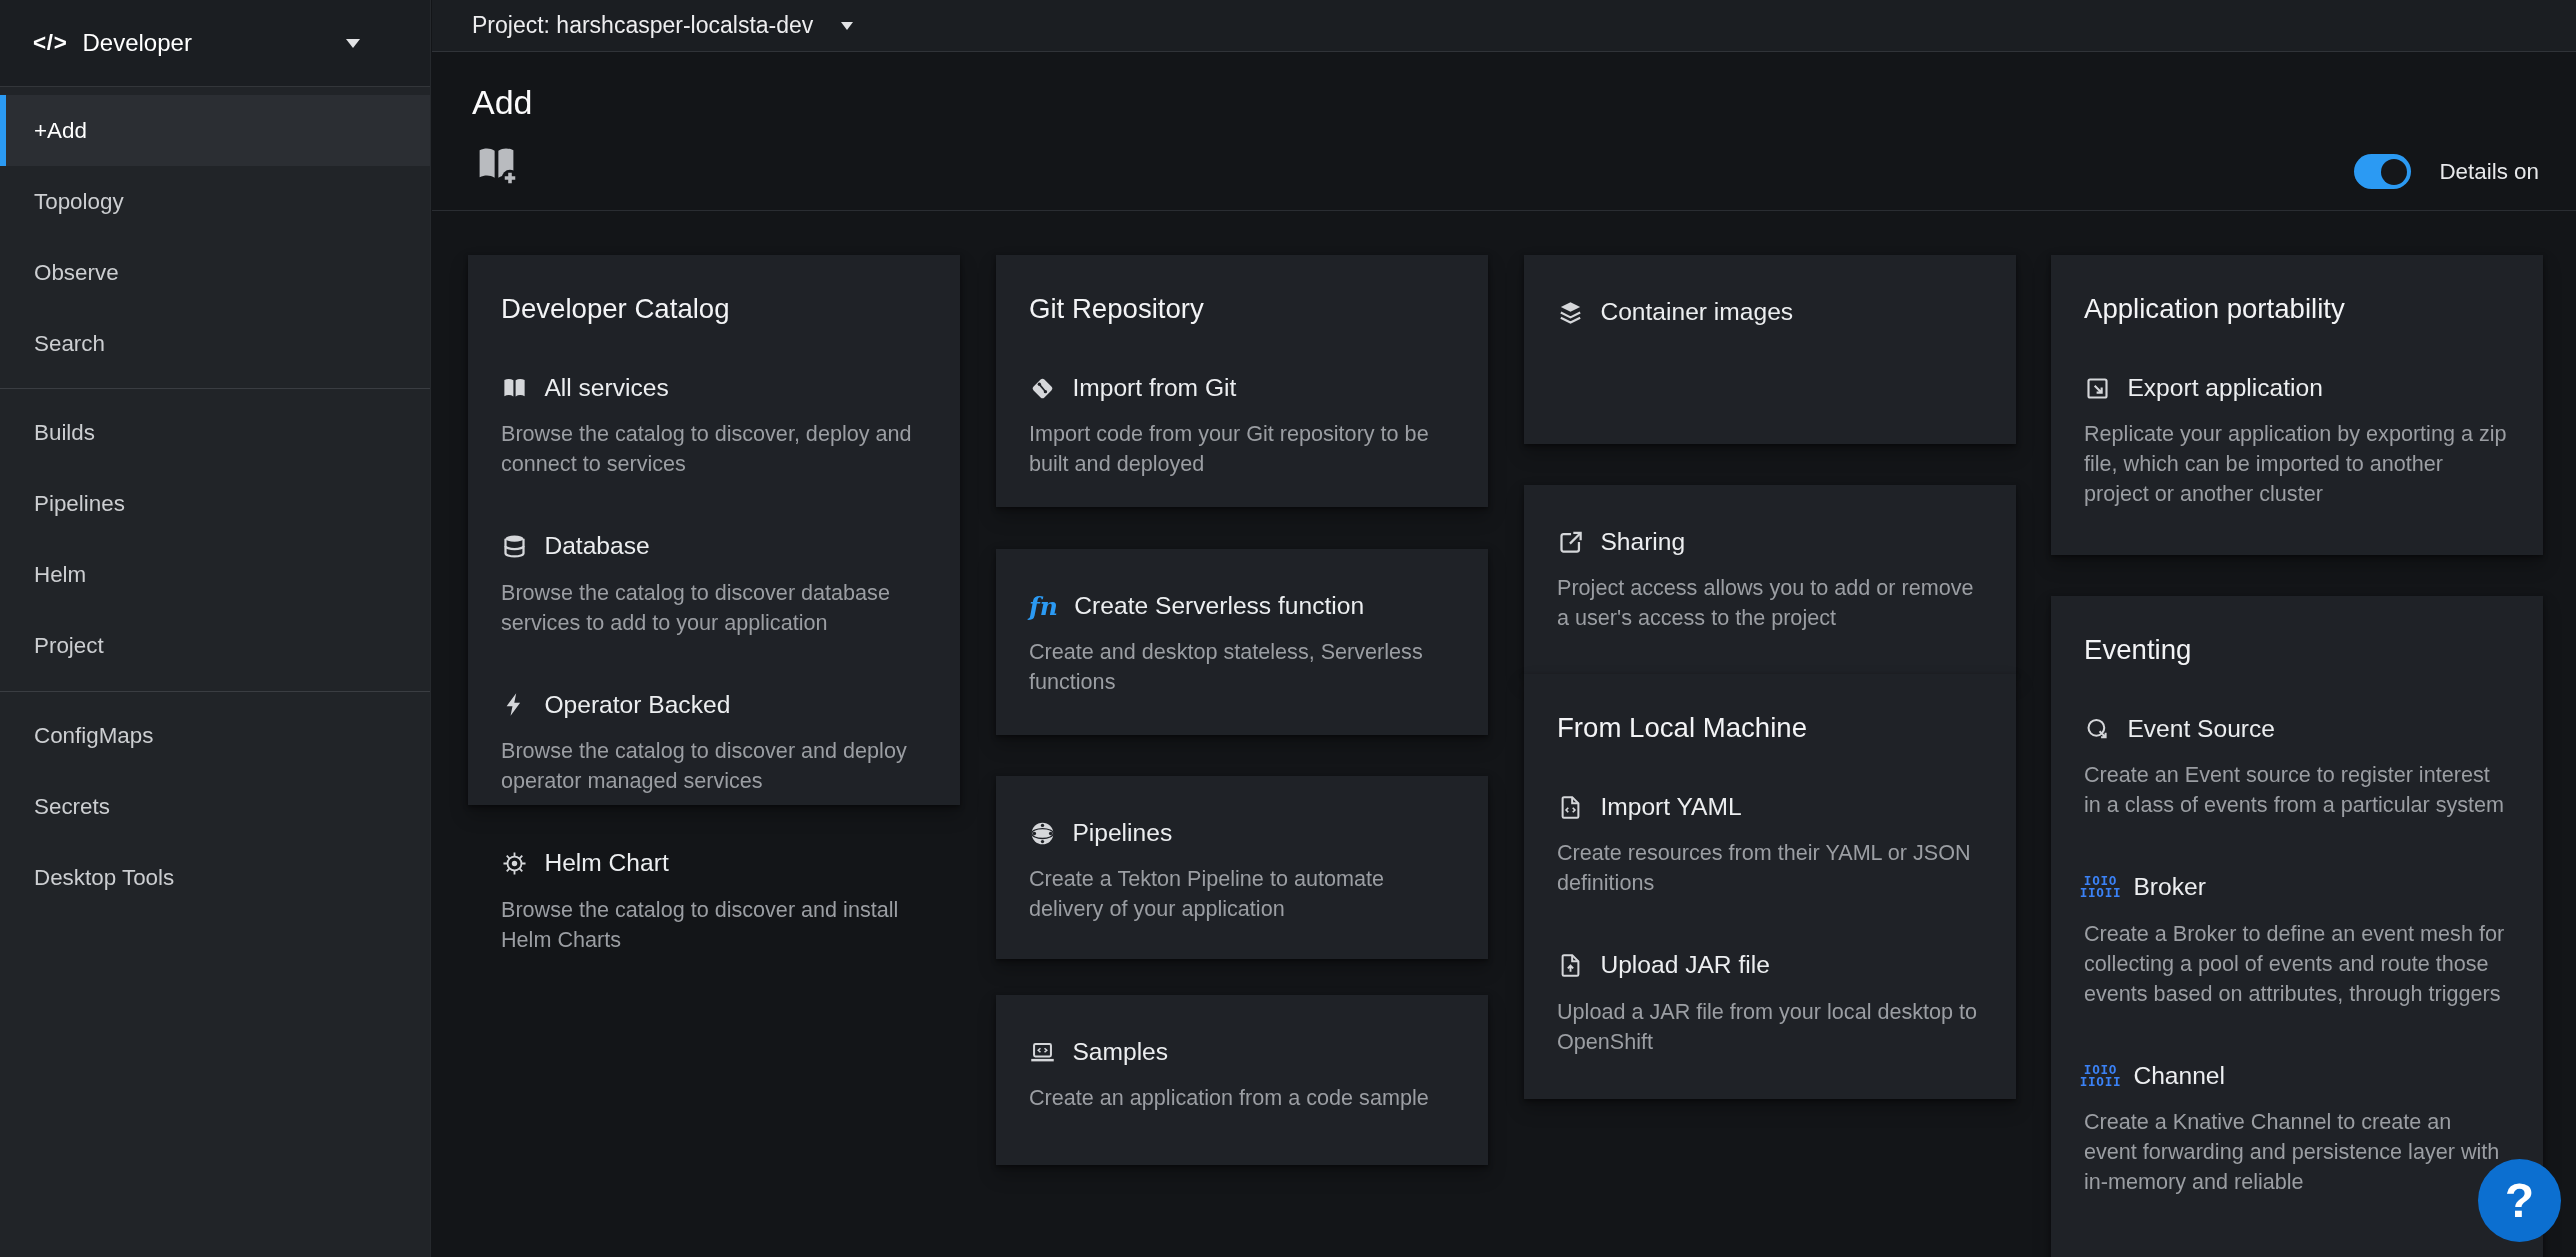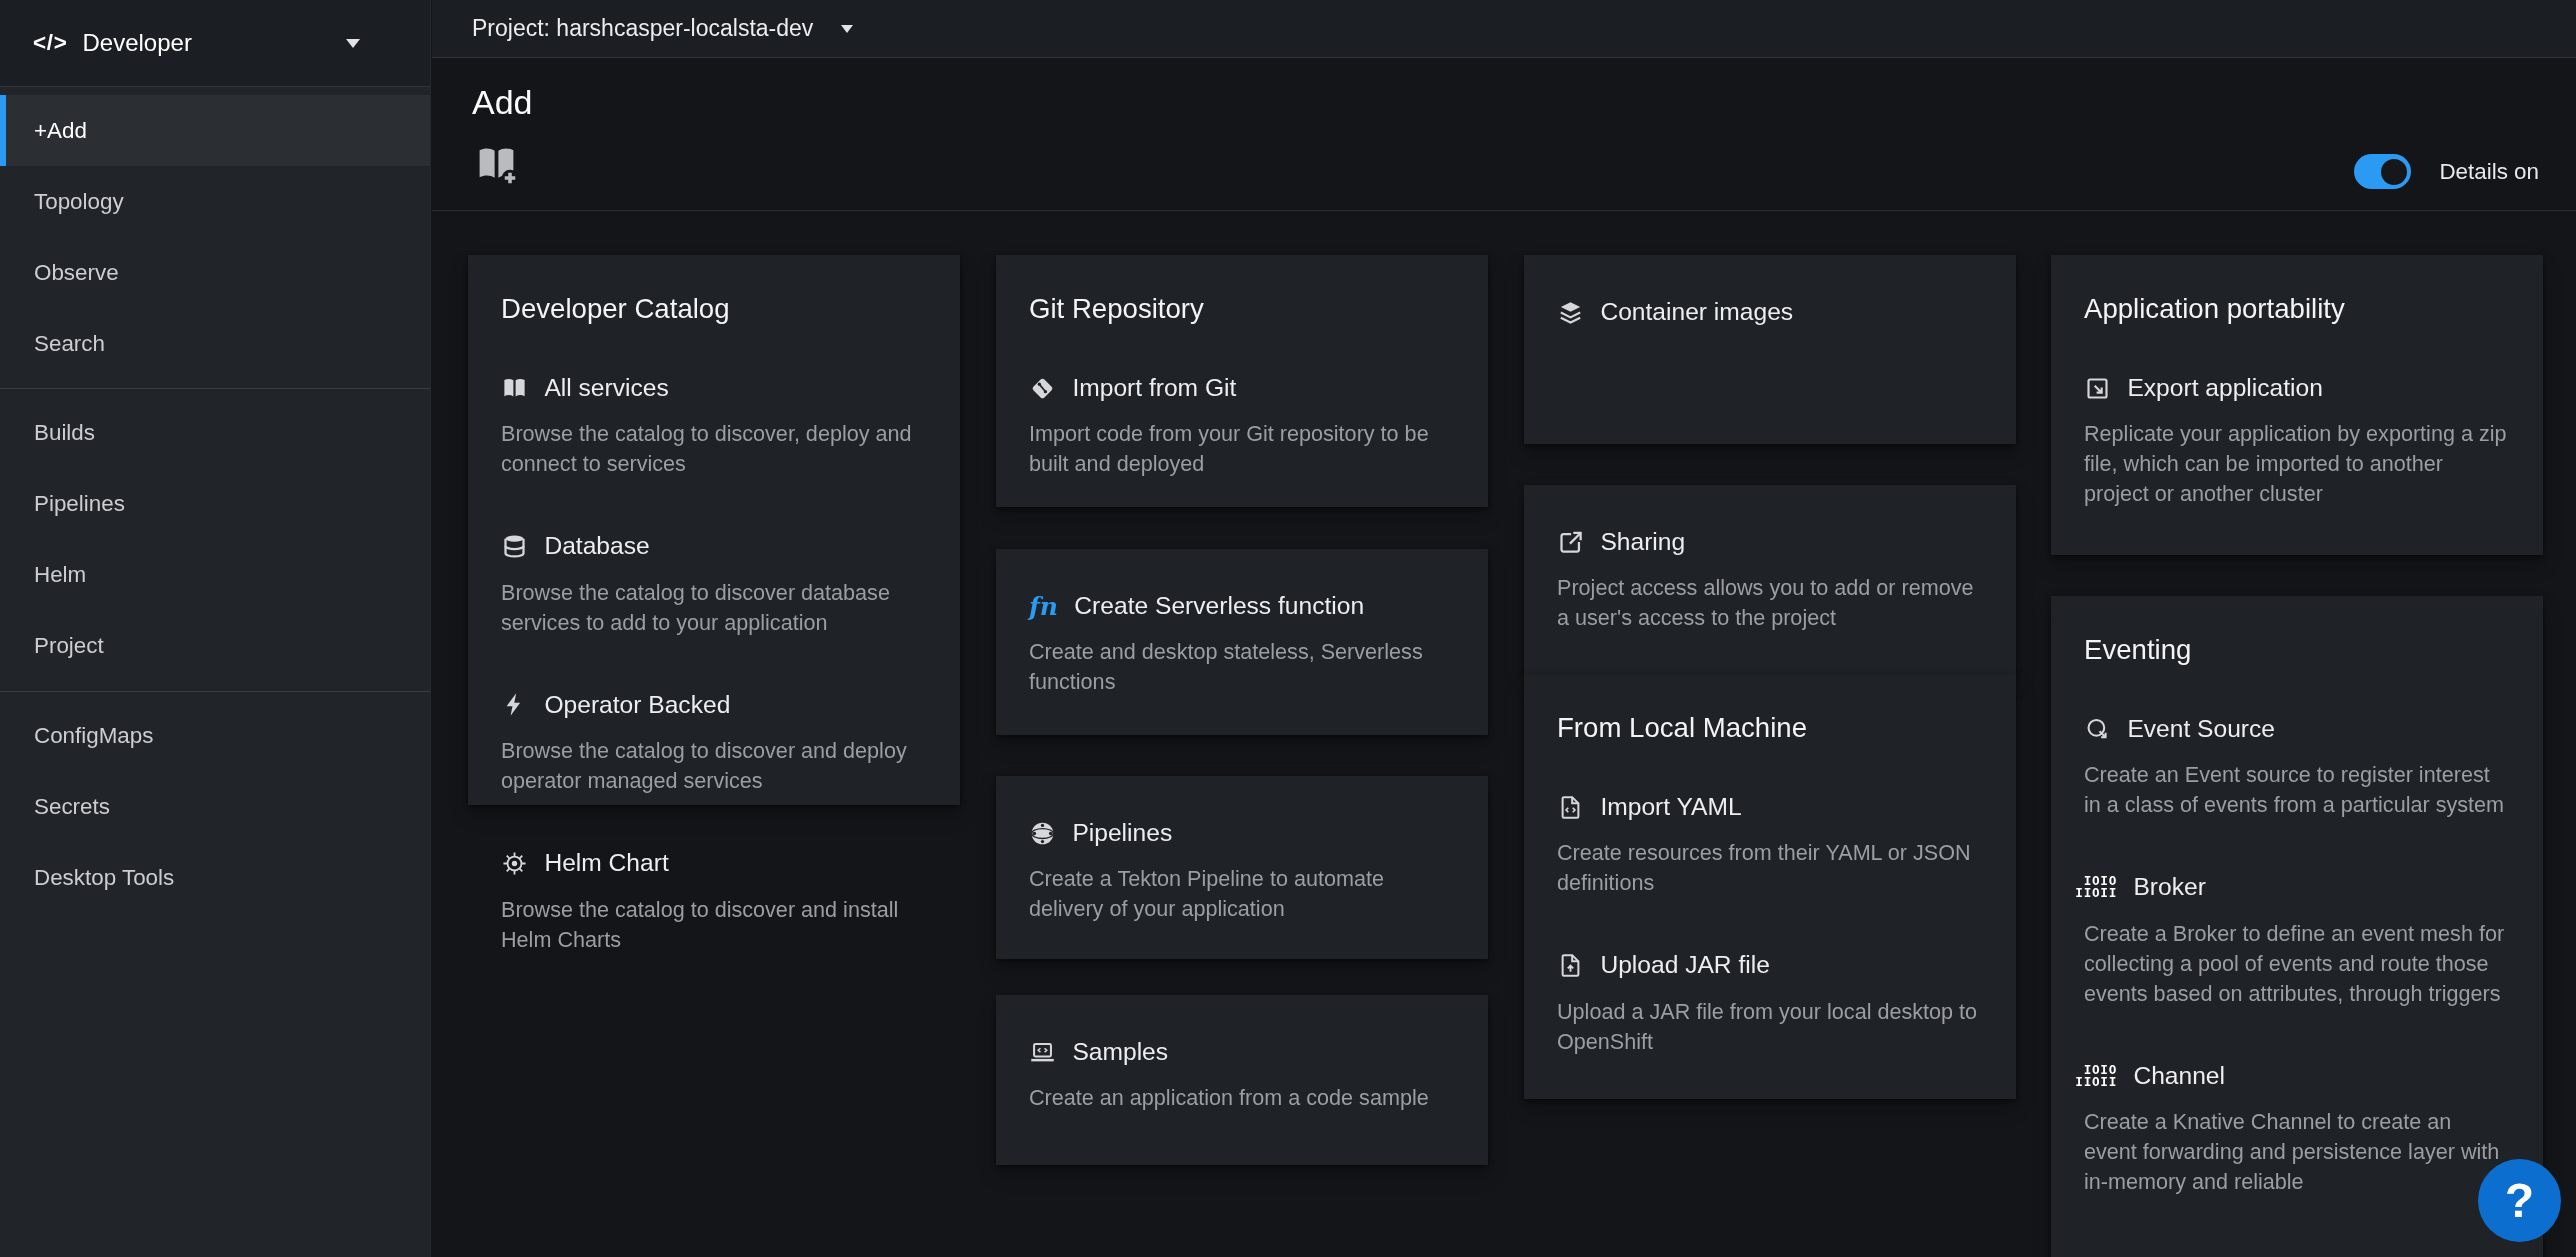--- a/index.html
+++ b/index.html
@@ -16,21 +16,21 @@
   .caret { width:0; height:0; border-left:7.5px solid transparent; border-right:7.5px solid transparent;
     border-top:9px solid #e2e3e5; }
   .persp .caret { margin-left:auto; margin-right:37px; }
   .nav { padding-top:8.2px; }
   .nav-item { height:71px; display:flex; align-items:center; padding-left:34px;
     font-size:22.4px; color:#ccced1; cursor:pointer; }
   .nav-item.active { background:#2b2e33; box-shadow: inset 6px 0 0 #2b9af3; color:#ffffff; }
   .nav-divider { height:0.7px; background:#3a3d42; margin:9px 0; }
 
   
-  .topbar { position:absolute; left:432px; top:0; right:0; height:58px; background:#1b1e22;
+  .topbar { position:absolute; left:432px; top:0; right:0; height:52px; background:#1b1e22;
     border-bottom:0.7px solid #303338; display:flex; align-items:center; padding-left:40px; }
   .topbar-label { font-size:23px; color:#ededef; }
   .topbar .caret { margin-left:28px; border-left-width:6.7px; border-right-width:6.7px; border-top-width:8.2px; }
 
   
   .content-header { position:absolute; left:432px; top:59px; right:0; height:152px;
     border-bottom:0.7px solid #2a2d32; }
   .page-title { position:absolute; left:40px; top:24px; font-size:34px; font-weight:500; color:#fbfbfc; }
   .bookplus { position:absolute; left:40px; top:83px; width:49px; height:45px; color:#b9bbbf; }
   .details-wrap { position:absolute; right:37px; top:95px; display:flex; align-items:center; gap:28px; }
@@ -45,23 +45,23 @@
   .card.pad56 { padding-top:42px; }
   .card-title { font-size:27.6px; line-height:33px; font-weight:500; color:#f3f4f6; }
   .item-head { display:flex; align-items:center; gap:16.4px; cursor:pointer; }
   .item-label { font-size:24.6px; line-height:30px; font-weight:500; color:#eceef0; }
   .item-desc { margin-top:16.4px; font-size:21.6px; line-height:30px; color:#9b9ea3; }
   .card-title + .item { margin-top:48px; }
   .item + .item { margin-top:52px; }
   .icn { width:27px; height:27px; flex:none; color:#d5d7da; }
   .fnicon { font-family:"DejaVu Serif", serif; font-style:italic; font-weight:700;
     font-size:25px; line-height:27px; color:#2b9af3; width:auto; min-width:27px; text-align:center; }
-  .binicon { display:flex; flex-direction:column; justify-content:center; align-items:flex-end;
+  .binicon { display:flex; flex-direction:column; justify-content:center; align-items:center;
     font-family:"DejaVu Sans Mono", monospace; font-weight:700; font-size:12.7px; line-height:12px;
-    letter-spacing:0.7px; color:#ffffff; height:27px; width:33px; }
+    letter-spacing:0.7px; color:#3b82f6; height:27px; width:33px; }
   .binicon i { font-style:normal; }
 
   
   .help-btn { position:absolute; left:2478px; top:1159px; width:83px; height:83px; border-radius:50%;
     background:#0c6fd0; color:#ffffff; display:flex; align-items:center; justify-content:center;
     font-size:48px; font-weight:700; cursor:pointer; z-index:10; }
 </style>
 </head>
 <body>
 

